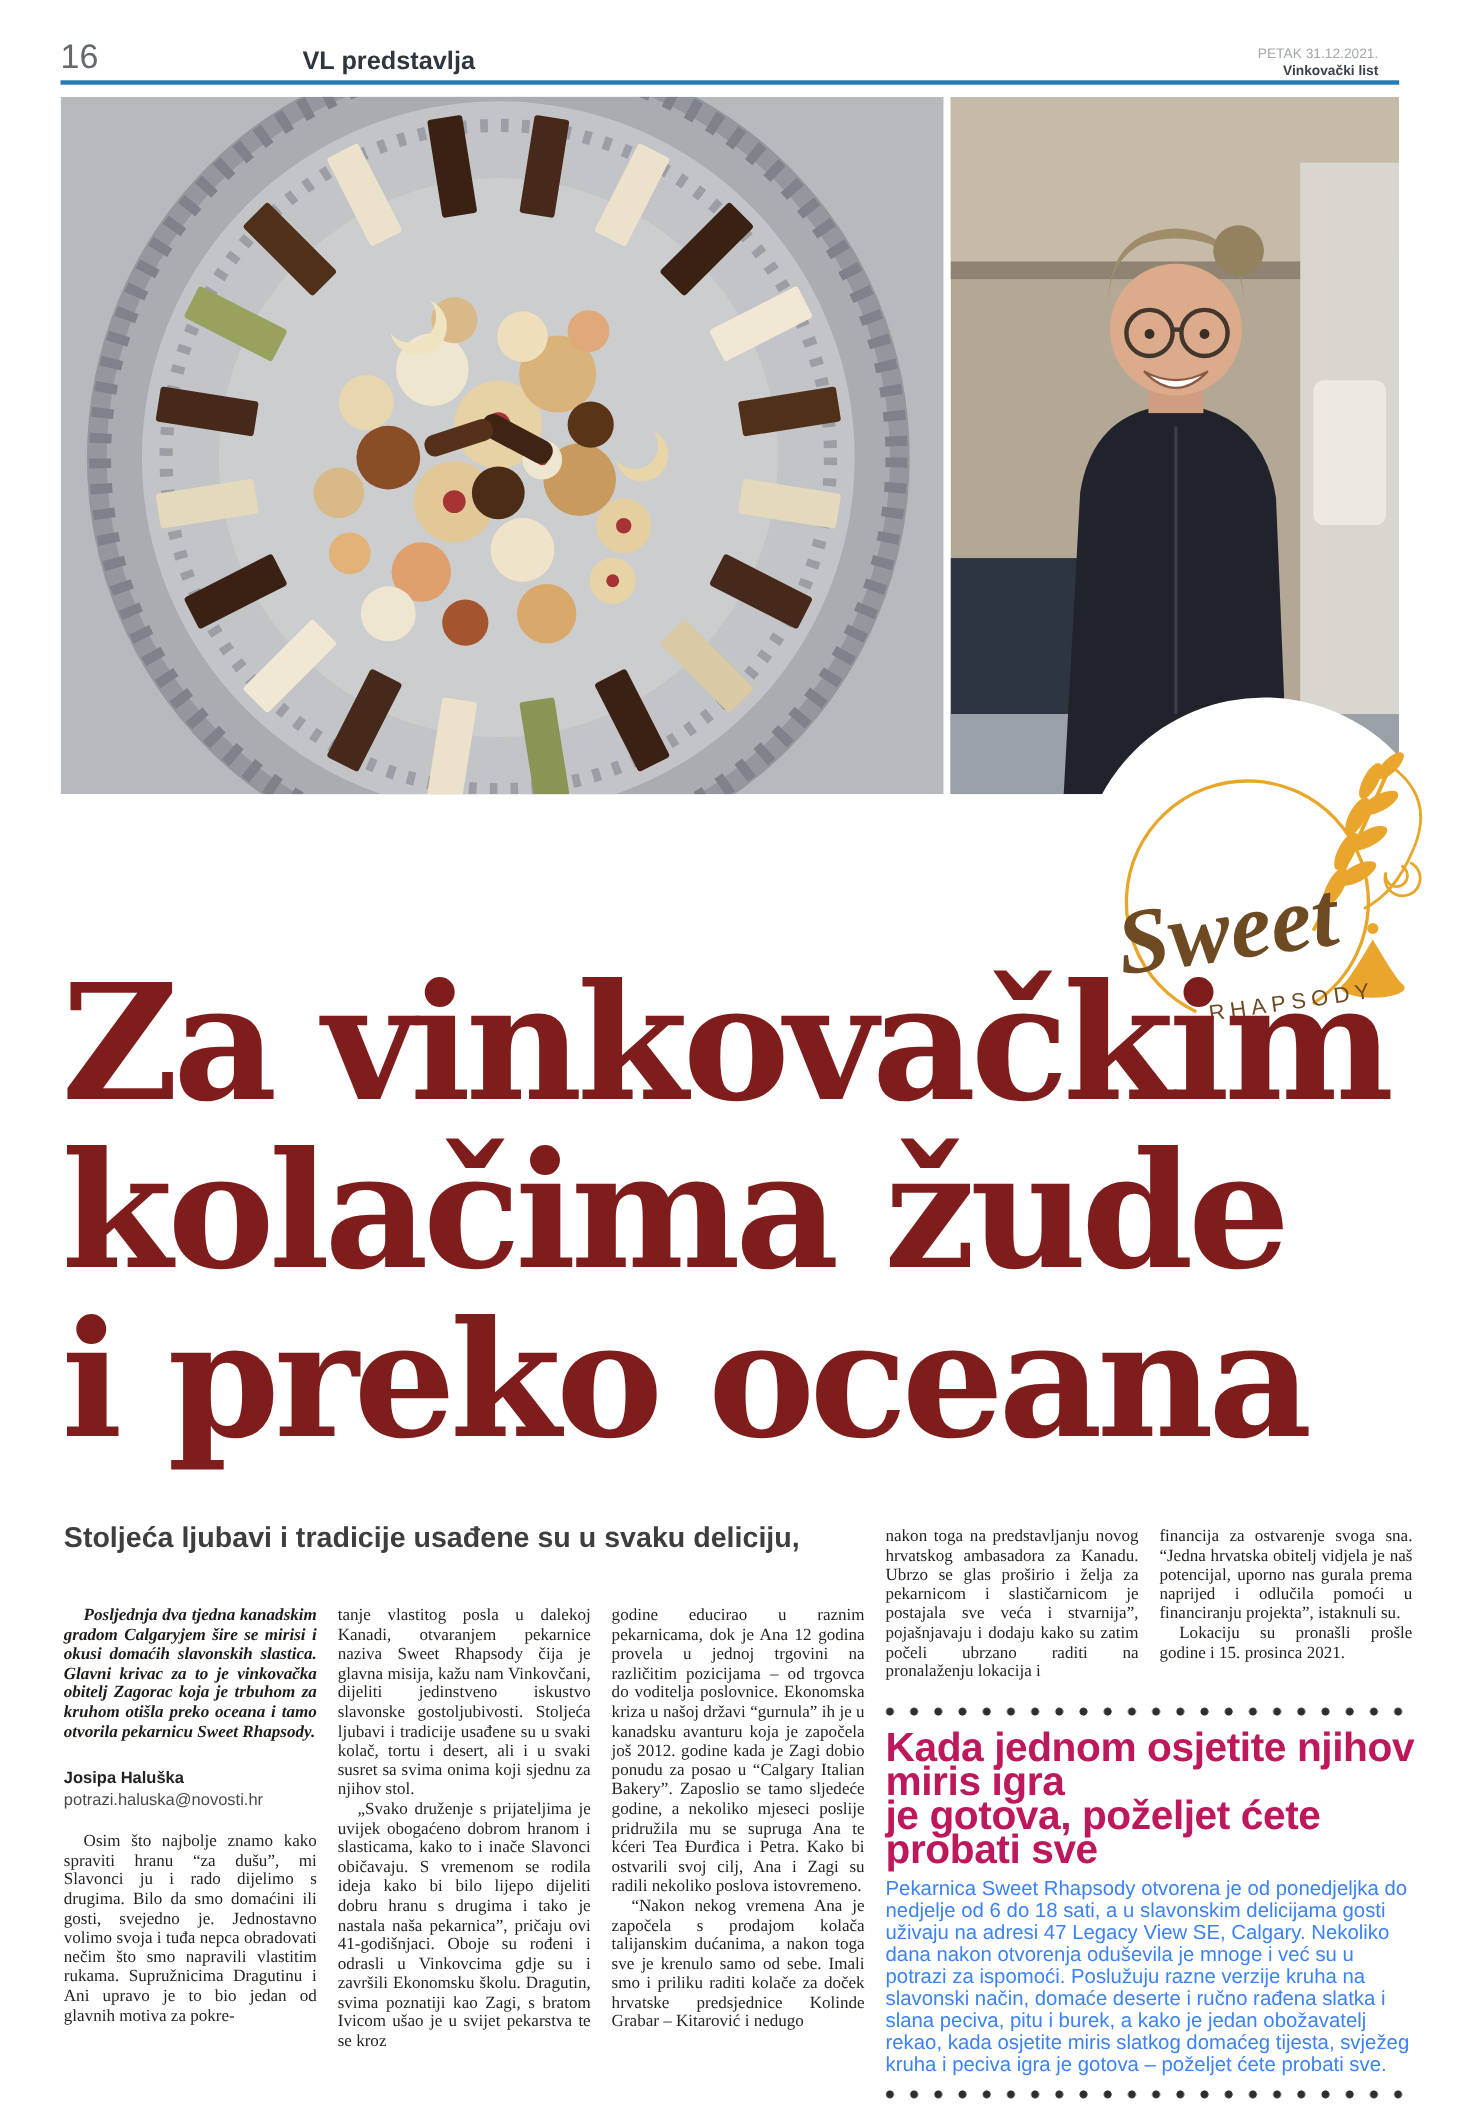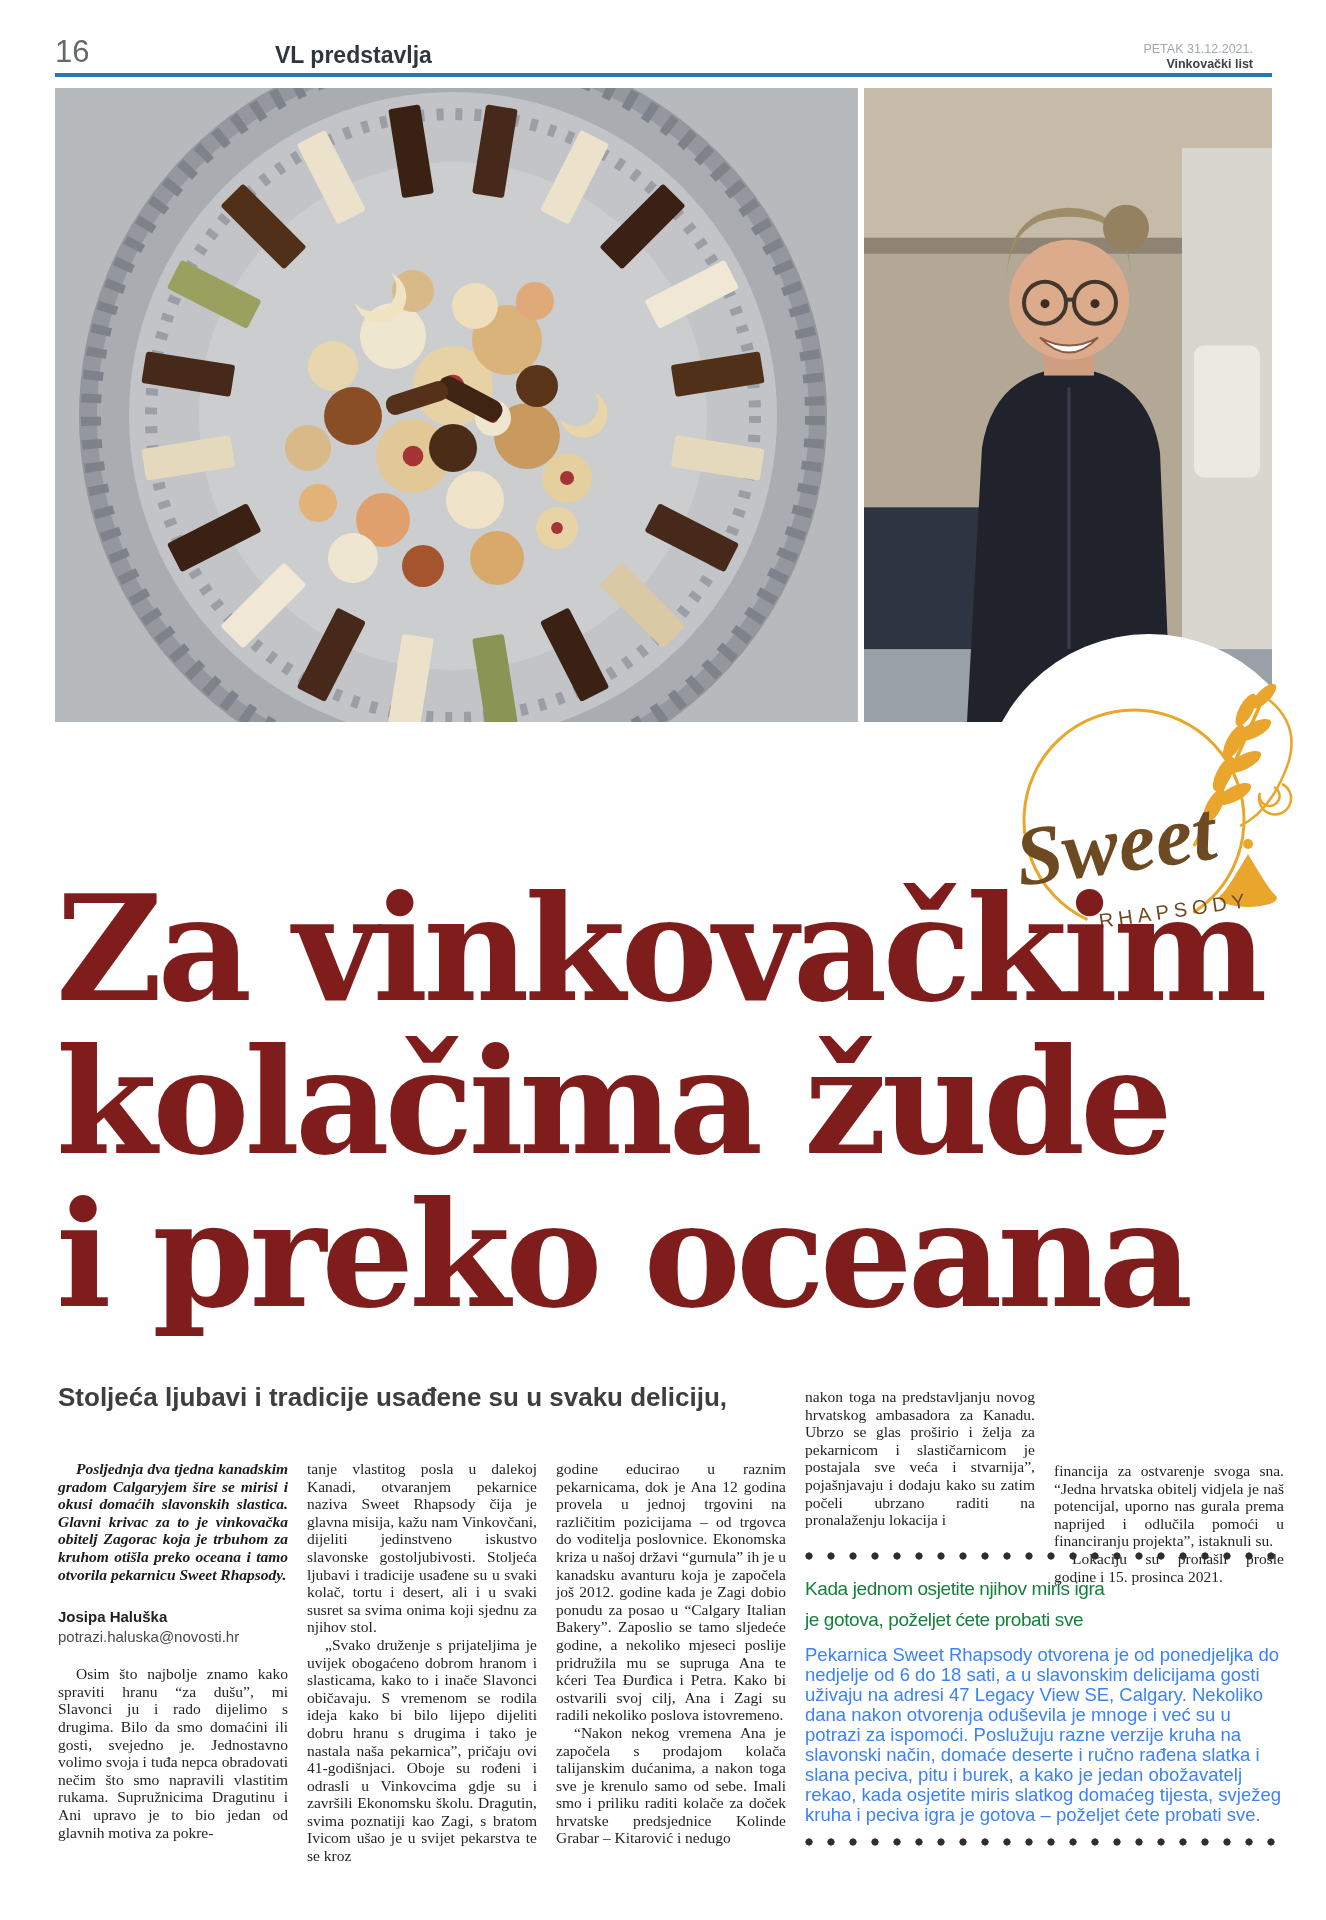--- a/index.html
+++ b/index.html
@@ -33,32 +33,32 @@
             font-size:26px;line-height:30px;}
   
   .col{position:absolute;width:230px;font-size:15.5px;line-height:17.6px;color:#262320;
        text-align:justify;}
   .col p{margin:0;}
   .col p.indent{text-indent:18px;}
   .col1{left:58px;top:1460px;}
   .col2{left:307px;top:1460px;}
   .col3{left:556px;top:1460px;}
   .col4{left:805px;top:1388px;}
-  .col5{left:1054px;top:1462px;}
+  .col5{left:1054px;top:1388px;}
   .lead{font-weight:700;color:#1d1a17;font-style:italic;}
   .byline{margin-top:24px;margin-bottom:18px;font-family:"Liberation Sans",sans-serif;
           line-height:20px;text-align:left;}
   .byline .author{font-weight:700;font-size:15px;color:#222;}
   .byline .email{font-size:15px;color:#4a4a4a;}
   
   .highlight{position:absolute;left:805px;top:1552px;width:481px;z-index:5;}
   .dotted-rule{height:8px;background-image:radial-gradient(circle at 4px 4px,#2e2e2e 3.3px,transparent 3.9px);
           background-size:22px 8px;background-repeat:repeat-x;}
-  .highlight h2{margin:13px 0 10px 0;font-family:"Liberation Sans",sans-serif;font-weight:400;
-          font-size:19px;line-height:31px;color:#15803d;letter-spacing:-0.4px;}
+  .highlight h2{margin:13px 0 10px 0;font-family:"Liberation Sans",sans-serif;font-weight:700;
+          font-size:37px;line-height:31px;color:#be185d;letter-spacing:-0.4px;}
   .highlight .hbody{margin:0 0 13px 0;font-family:"Liberation Sans",sans-serif;font-size:18.5px;
           line-height:20px;color:#3b82f6;text-align:left;}
 </style>
 </head>
 <body>
 
 <div class="page">
 
   <div class="pagenum">16</div>
   <div class="section-title">VL predstavlja</div>

